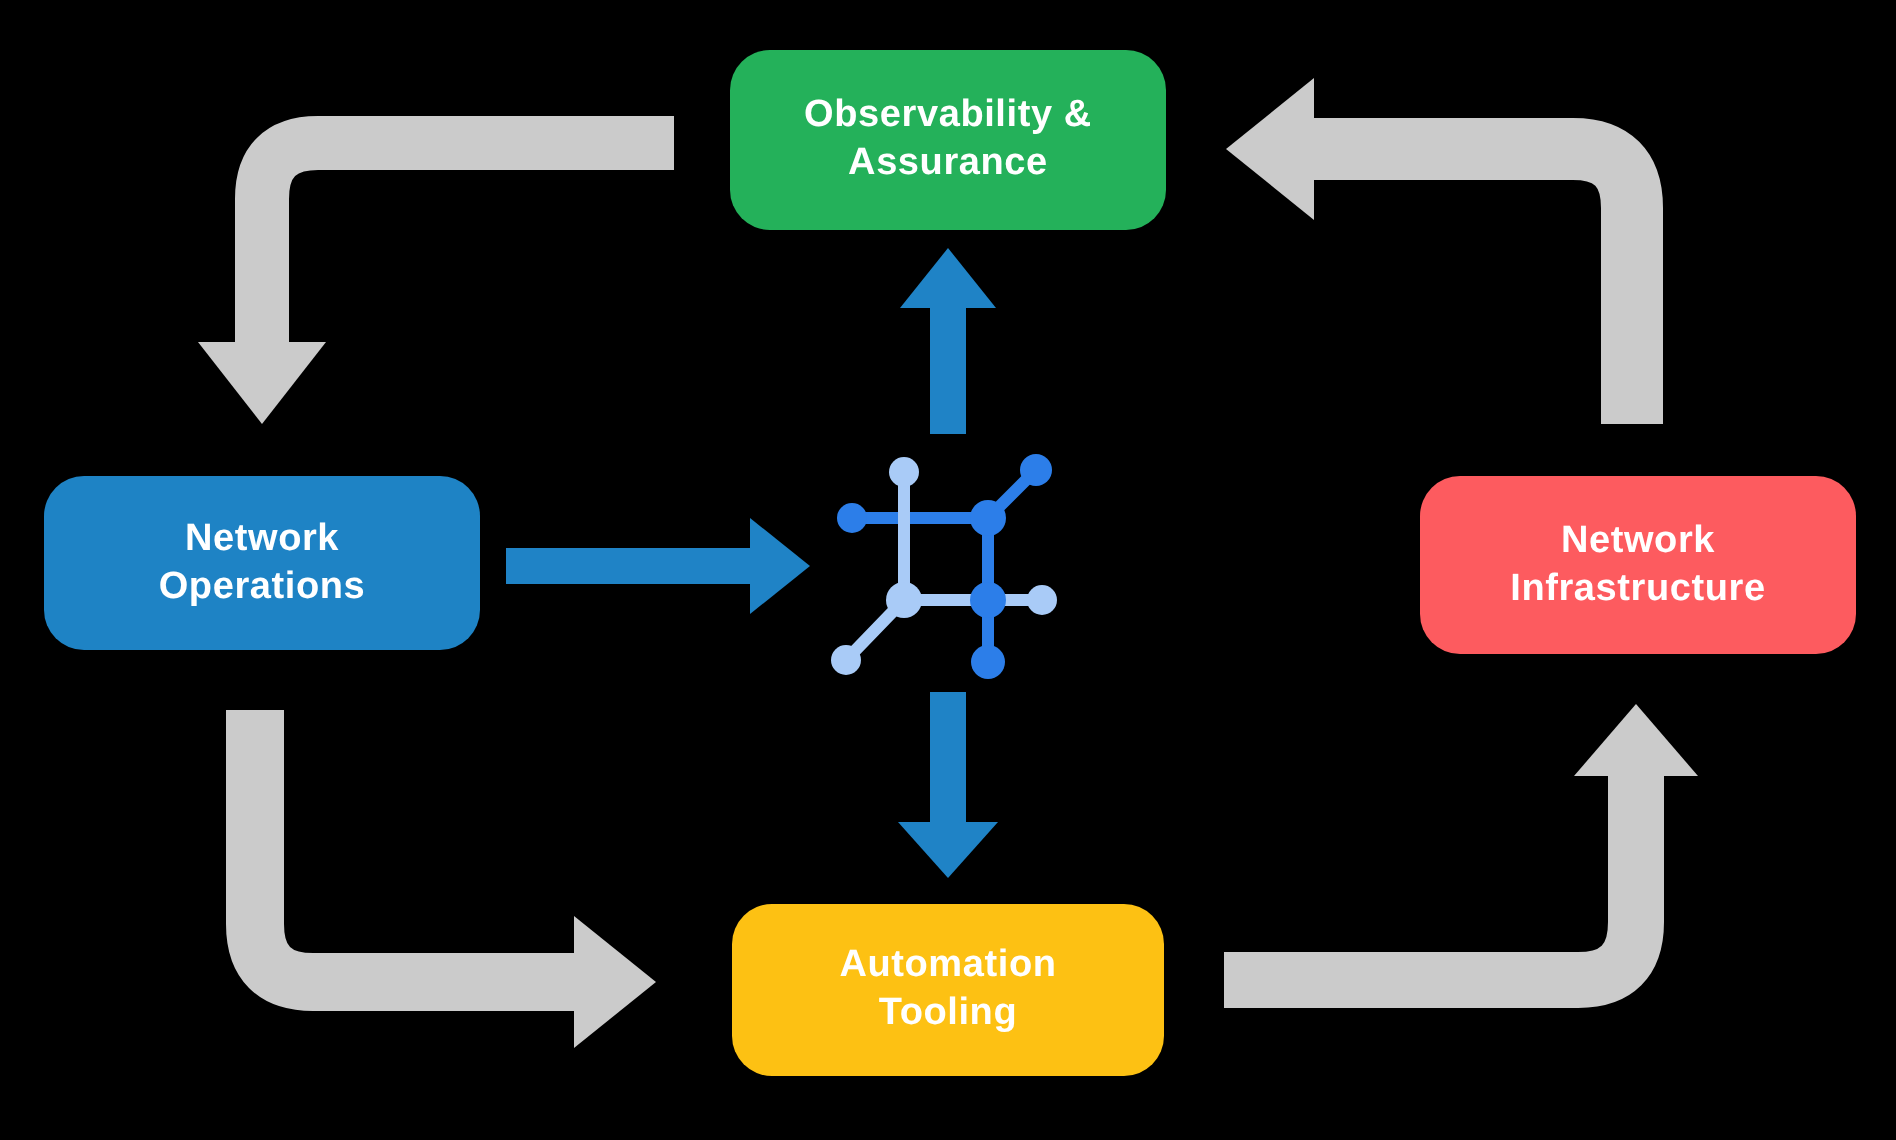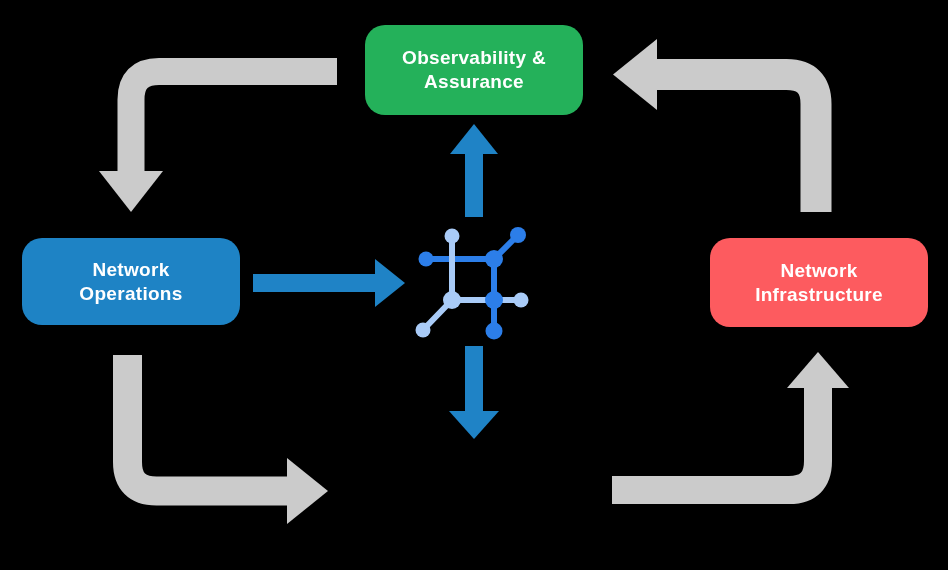--- a/index.html
+++ b/index.html
@@ -144,14 +144,18 @@
   <div class="node node-operations">
     <span class="node-label">Network
 Operations</span>
   </div>
 
   <div class="node node-infrastructure">
     <span class="node-label">Network
 Infrastructure</span>
   </div>
 
+  <div class="node node-automation">
+    <span class="node-label">Automation
+Tooling</span>
+  </div>
 
 </div>
 
 </body></html>

